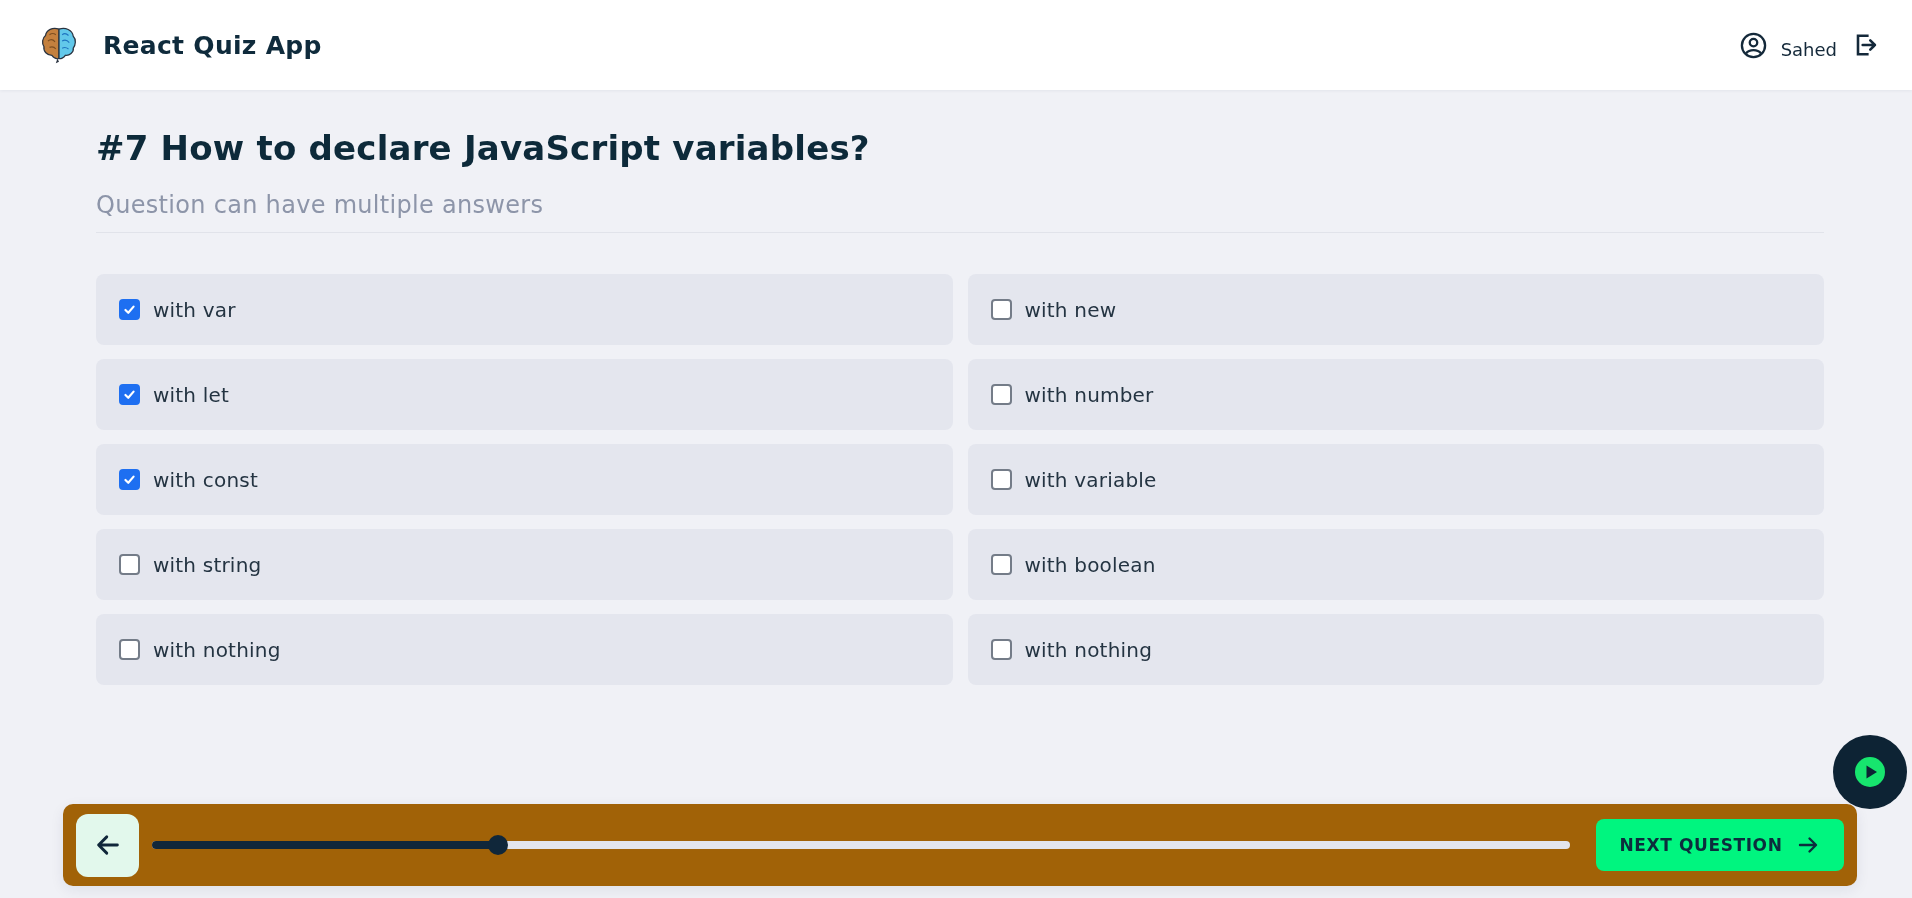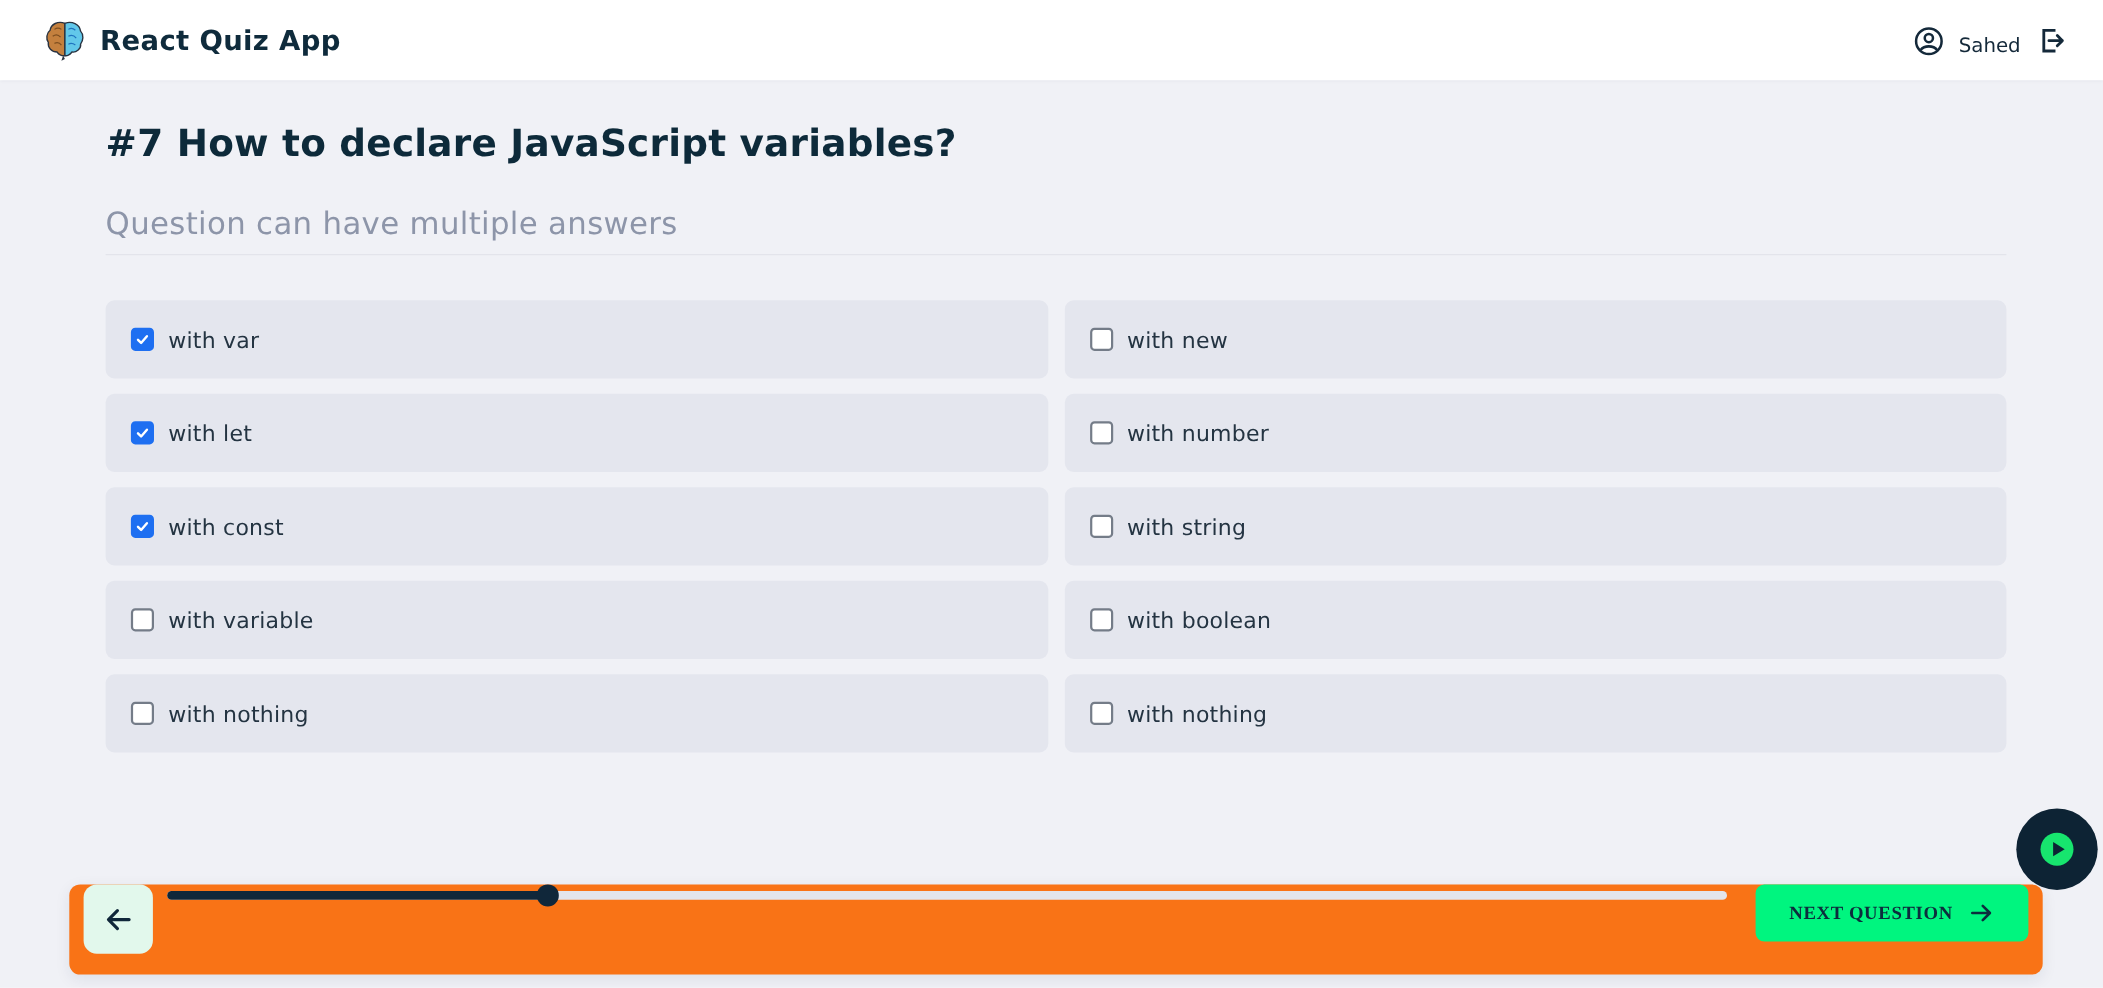--- a/index.html
+++ b/index.html
@@ -1,51 +1,51 @@
 <!DOCTYPE html>
 <html><head>
 <meta charset="utf-8">
 <style>
   html,body{margin:0;padding:0;}
   body{font-family:"DejaVu Sans","Liberation Sans",sans-serif;}
   .app{position:relative;width:1912px;height:898px;background:#f0f1f6;overflow:hidden;}
 
   
-  .header{height:73px;background:#ffffff;display:flex;align-items:center;
-          padding:0 32px 0 40px;box-sizing:border-box;box-shadow:0 1px 3px rgba(15,40,70,.06);}
+  .header{height:90px;background:#ffffff;display:flex;align-items:center;
+          padding:0 32px 0 40px;box-sizing:border-box;box-shadow:0 1px 3px rgba(15,40,70,.06);gap:12px;}
   .logo{width:38px;height:42px;flex:none;}
   .app-title{margin-left:13px;font-size:25px;font-weight:700;color:#0f2b3c;letter-spacing:.3px;}
   .header-spacer{flex:1;}
   .user-area{display:flex;align-items:flex-end;gap:13px;}
   .user-icon{width:29px;height:29px;}
   .username{font-size:18px;color:#14293a;}
   .logout-btn{width:30px;height:30px;background:none;border:none;padding:0;cursor:pointer;
               display:flex;align-items:center;justify-content:center;}
 
   
   .main{padding:37px 88px 0 96px;}
   .question-title{margin:0;font-size:34px;line-height:42px;font-weight:800;color:#0d2a3a;letter-spacing:.2px;}
-  .question-subtitle{margin:40px 0 0;font-size:28px;line-height:24px;color:#8d95a9;letter-spacing:.3px;}
+  .question-subtitle{margin:24px 0 0;font-size:24px;line-height:24px;color:#8d95a9;letter-spacing:.3px;}
   .divider{margin-top:15px;height:1px;background:#e1e3ea;}
 
   .options-grid{margin-top:41px;display:grid;grid-template-columns:1fr 1fr;column-gap:15px;row-gap:14px;}
   .option{height:71px;background:#e4e6ee;border-radius:8px;display:flex;align-items:center;
           padding-left:23px;box-sizing:border-box;cursor:pointer;}
   .checkbox{width:21px;height:21px;border-radius:4px;margin-right:13px;flex:none;
             display:flex;align-items:center;justify-content:center;background:#ffffff;
             border:2px solid #747c88;box-sizing:border-box;}
   .checkbox[data-checked="true"]{background:#1e6ff1;border-color:#1e6ff1;}
   .checkbox svg{display:none;}
   .checkbox[data-checked="true"] svg{display:block;}
   .option-label{font-size:20px;color:#243442;font-weight:500;letter-spacing:.2px;}
 
   
-  .footer-bar{position:absolute;left:63px;top:804px;width:1794px;height:82px;background:#f97316;
+  .footer-bar{position:absolute;left:63px;top:804px;width:1794px;height:82px;background:#a16207;
               border-radius:10px;box-shadow:0 4px 14px rgba(24,39,75,.08);
-              display:flex;padding:0 13px;box-sizing:border-box;font-family:Liberation Serif, serif;}
+              display:flex;align-items:center;padding:0 13px;box-sizing:border-box;}
   .back-btn{width:63px;height:63px;border-radius:12px;background:#e2f8ec;border:none;cursor:pointer;
             display:flex;align-items:center;justify-content:center;flex:none;}
   .slider{flex:1;margin:0 26px 0 13px;position:relative;height:20px;cursor:pointer;}
   .slider-track{position:absolute;left:0;right:0;top:6px;height:8px;background:#e3e5ec;border-radius:4px;}
   .slider-fill{position:absolute;left:0;top:6px;height:8px;background:#10273a;border-radius:4px;width:0;}
   .slider-thumb{position:absolute;right:-10px;top:-6px;width:20px;height:20px;border-radius:50%;
                 background:#10273a;cursor:grab;}
   .next-btn{width:248px;height:52px;border-radius:8px;background:#00f57f;border:none;cursor:pointer;
             display:flex;align-items:center;justify-content:center;gap:14px;flex:none;
             font-family:inherit;font-size:17px;font-weight:700;letter-spacing:.6px;color:#0c2d3d;}
@@ -136,28 +136,28 @@
               <path d="M3 8.5 L6.5 12 L13 4.5" stroke="#fff" stroke-width="2.7" fill="none" stroke-linecap="round" stroke-linejoin="round"></path>
             </svg>
         </span>
         <span class="option-label">with const</span>
       </div>
 
       <div class="option">
         <span class="checkbox" data-checked="false">
           
         </span>
+        <span class="option-label">with variable</span>
+      </div>
+
+      <div class="option">
+        <span class="checkbox" data-checked="false">
+          
+        </span>
         <span class="option-label">with string</span>
-      </div>
-
-      <div class="option">
-        <span class="checkbox" data-checked="false">
-          
-        </span>
-        <span class="option-label">with variable</span>
       </div>
 
       <div class="option">
         <span class="checkbox" data-checked="false">
           
         </span>
         <span class="option-label">with boolean</span>
       </div>
 
       <div class="option">

